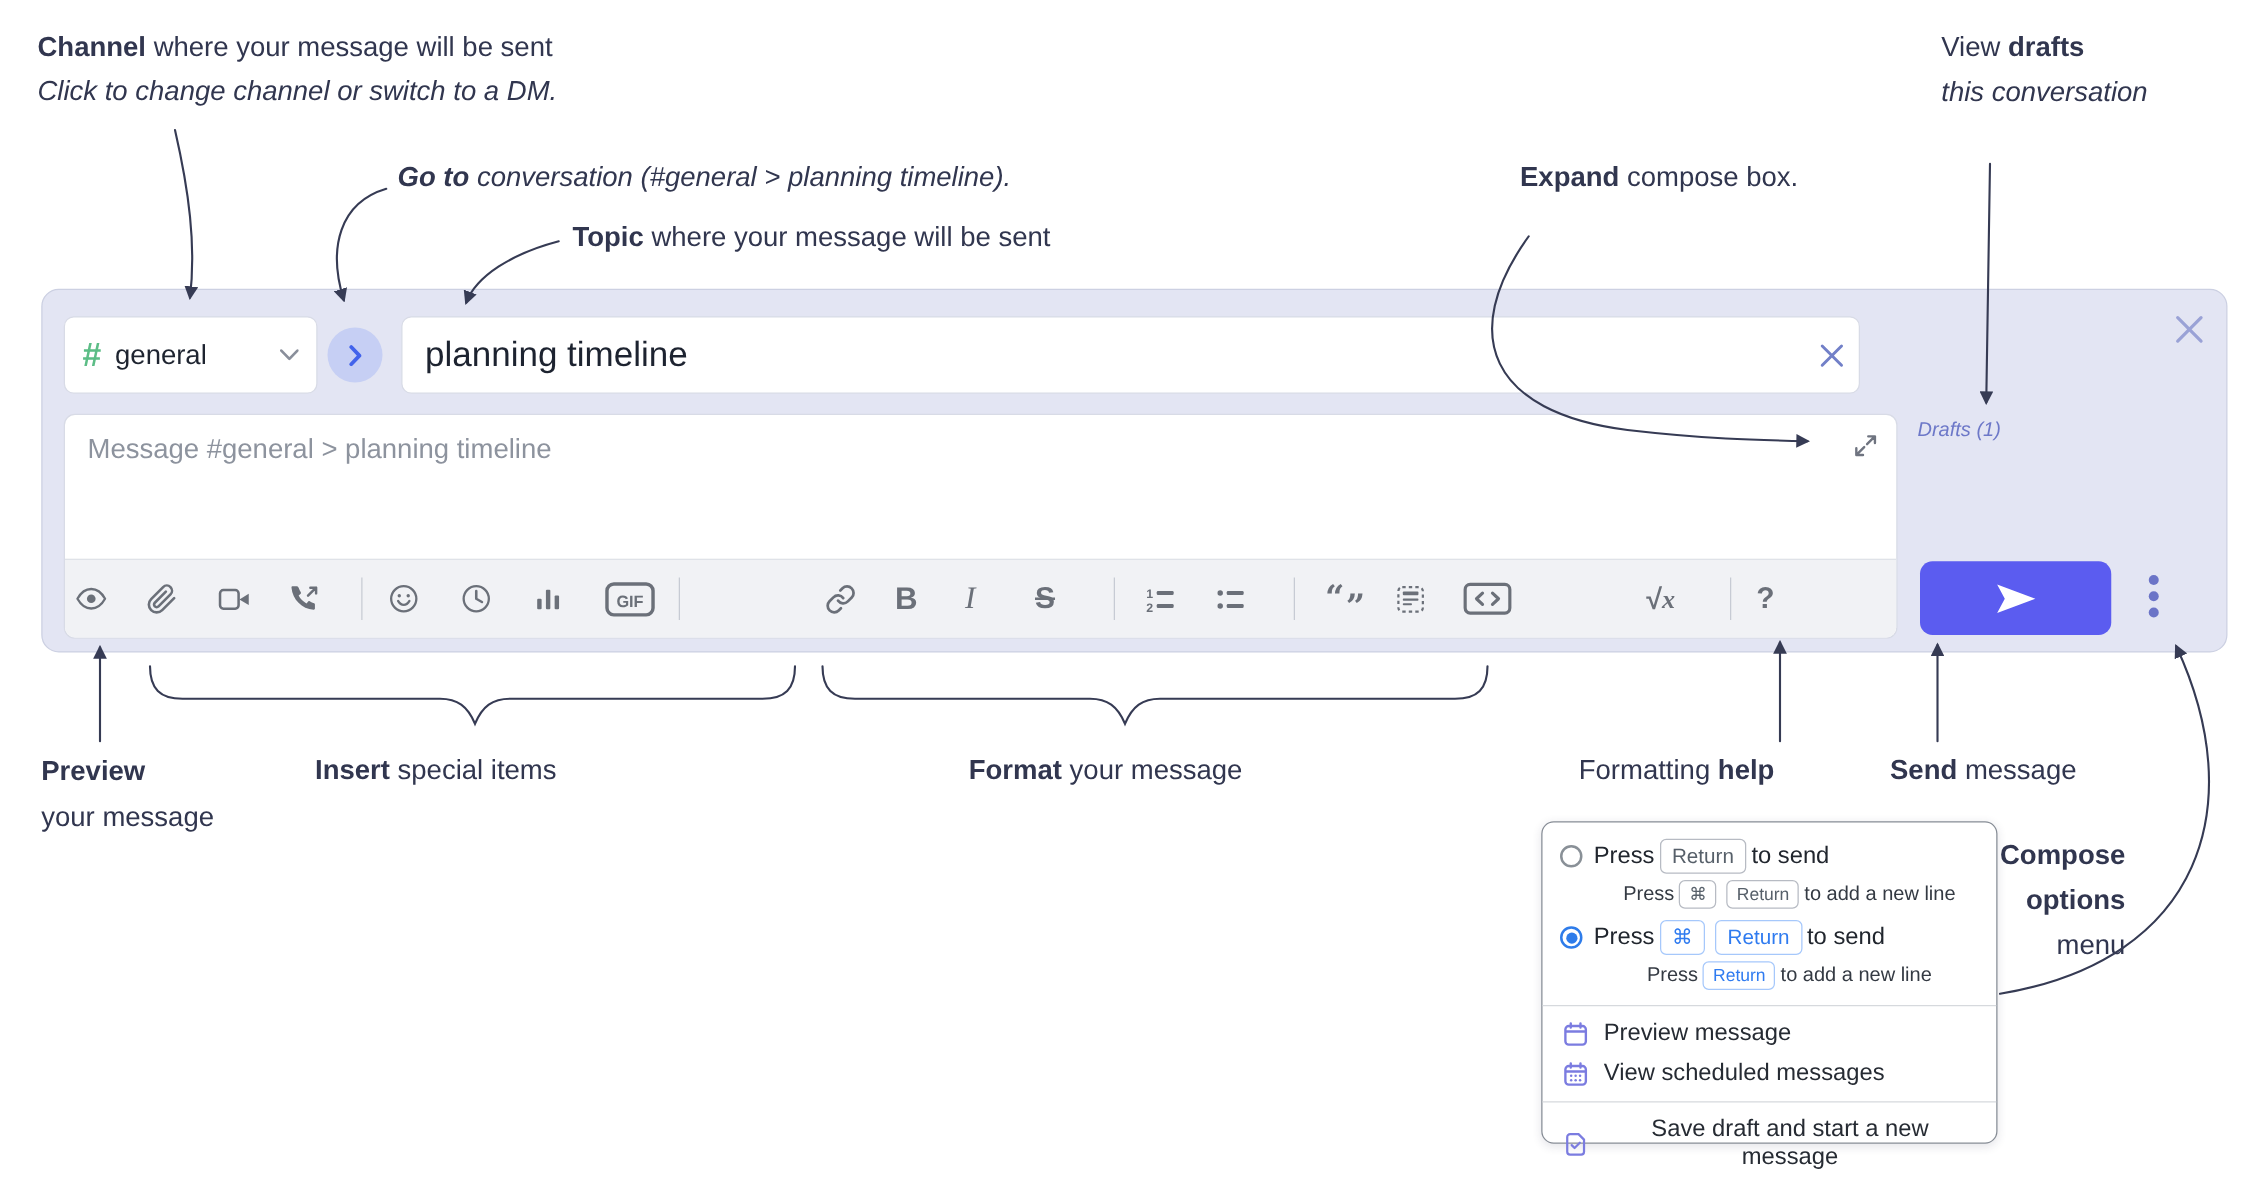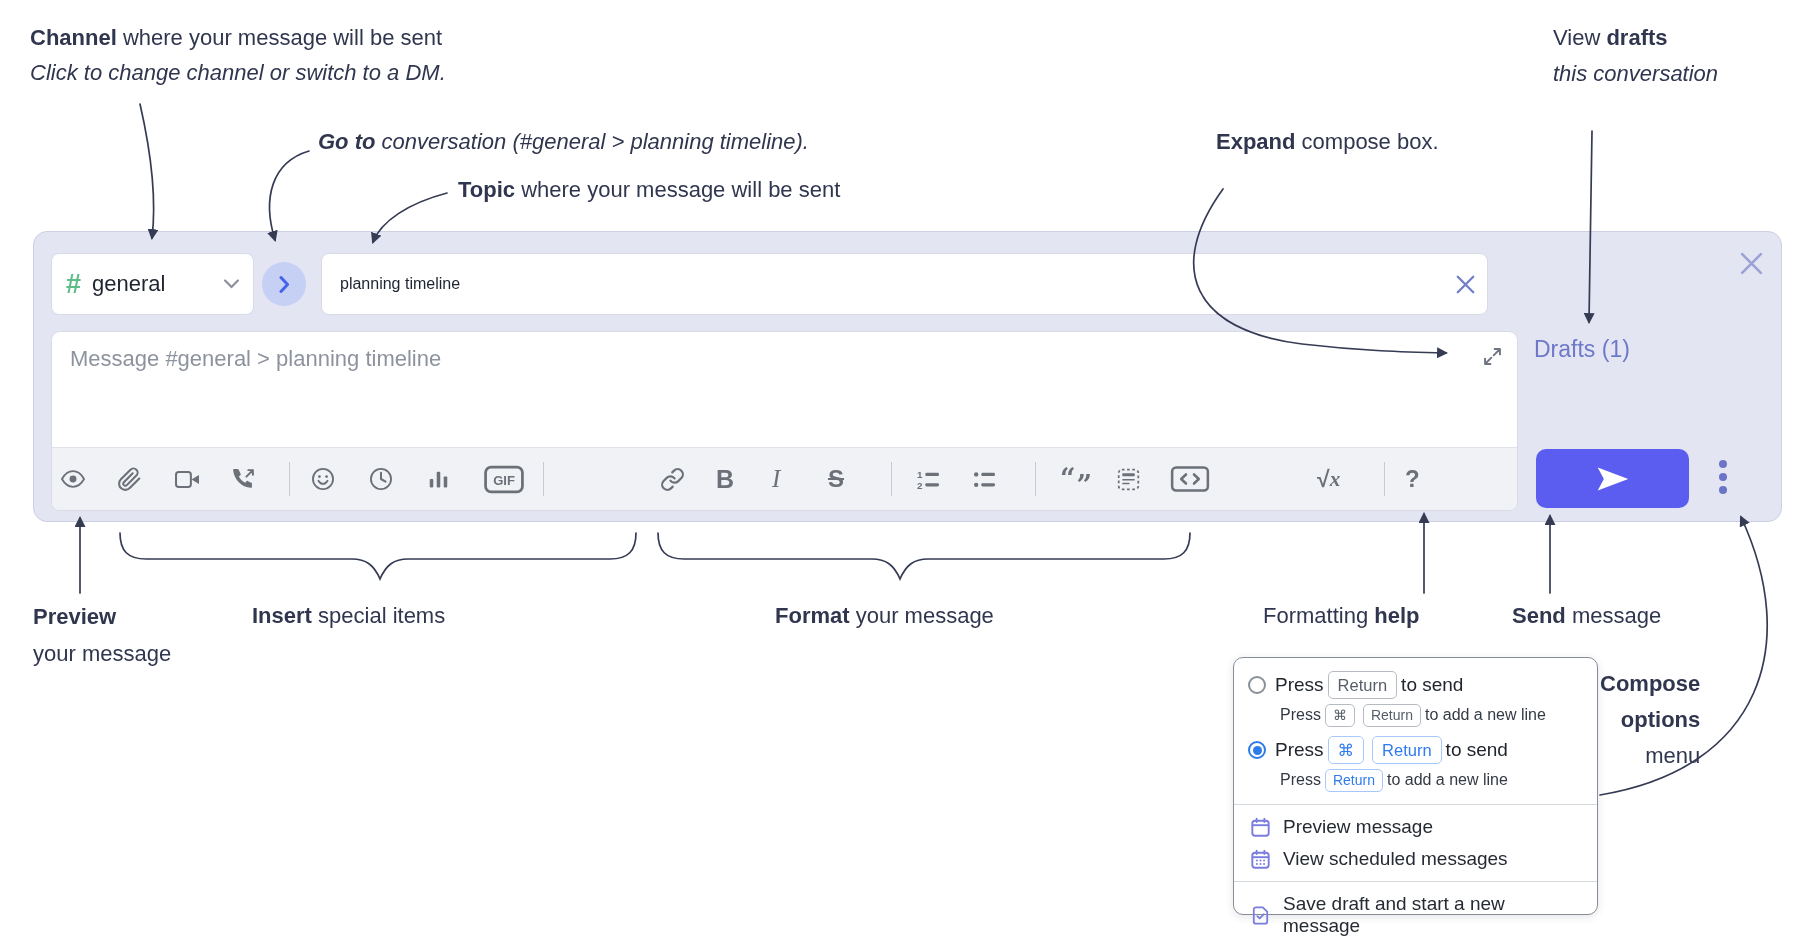--- a/index.html
+++ b/index.html
@@ -22,25 +22,25 @@
   .chanbox{left:17px;top:21px;width:203px;height:62px;background:#fff;border:1px solid #d8dbe6;
            border-radius:8px;box-sizing:border-box;display:flex;align-items:center;gap:11px;
            padding:0 14px;cursor:pointer;}
   .hash{color:#5cbd86;font-size:27px;font-weight:700;}
   .chname{font-size:22px;color:#1e2430;flex:1;}
   .gocirc{left:228px;top:30px;width:44px;height:44px;border-radius:50%;background:#c6cff4;
           display:flex;align-items:center;justify-content:center;cursor:pointer;}
   .topicwrap{left:287px;top:21px;width:1167px;height:62px;background:#fff;border:1px solid #d8dbe6;
              border-radius:8px;box-sizing:border-box;display:flex;align-items:center;}
   .topicwrap input{flex:1;border:none;outline:none;background:transparent;font-family:inherit;
-             font-size:16px;color:#1d2330;padding:0 18px;}
+             font-size:28px;color:#1d2330;padding:0 18px;}
   .xbtn{display:flex;align-items:center;justify-content:center;width:44px;height:44px;cursor:pointer;}
   .closebtn{left:1700px;top:14px;width:34px;height:34px;display:flex;align-items:center;
             justify-content:center;cursor:pointer;}
-  .drafts{left:1500px;top:104px;font-size:23px;color:#6d78c8;cursor:pointer;}
+  .drafts{left:1500px;top:104px;font-size:16px;color:#6d78c8;cursor:pointer;font-style:italic;}
 
   .msg{left:17px;top:99px;width:1467px;height:180px;background:#fff;border:1px solid #d8dbe6;
        border-radius:9px;box-sizing:border-box;overflow:hidden;}
   .msg textarea{position:absolute;left:0;top:0;width:100%;height:115px;border:none;outline:none;
        resize:none;box-sizing:border-box;padding:14px 60px 0 18px;font-family:inherit;
        font-size:22px;color:#1d2330;background:transparent;}
   .msg textarea::placeholder{color:#8d939e;opacity:1;}
   .expand{right:14px;top:14px;color:#6f7480;cursor:pointer;position:absolute;}
   .toolbar{position:absolute;left:0;bottom:0;width:100%;height:62px;background:#f1f2f5;
            border-top:1px solid #dfe2e8;}
@@ -56,21 +56,21 @@
   .mx{font-size:21px;font-style:italic;font-family:"Liberation Serif",serif;font-weight:600;}
   .thelp{font-size:24px;font-weight:600;color:#6b7079;}
   .sendbtn{left:1502px;top:217px;width:153px;height:59px;background:#5b5cf0;border-radius:10px;
            display:flex;align-items:center;justify-content:center;cursor:pointer;}
   .dots{left:1685px;top:228px;display:flex;flex-direction:column;gap:5px;cursor:pointer;}
   .dots span{width:8px;height:8px;border-radius:50%;background:#6b74c7;}
 
   
   .popup{left:1233px;top:657px;width:365px;height:258px;background:#fff;border:1.5px solid #878d96;
          border-radius:10px;box-sizing:border-box;z-index:4;box-shadow:0 2px 8px rgba(40,40,70,.12);
-         padding:10px 0;}
+         padding:10px 0;text-align:center;}
   .optrow{display:flex;align-items:center;gap:9px;padding:3px 14px;font-size:19px;color:#21262e;cursor:pointer;}
   .subrow{padding:2px 14px 6px 46px;font-size:16px;color:#343a43;}
   .radio{width:18px;height:18px;border-radius:50%;border:2px solid #899097;box-sizing:border-box;flex:0 0 auto;}
   .radio.sel{border-color:#2e7cea;display:flex;align-items:center;justify-content:center;}
   .radio.sel i{width:9px;height:9px;border-radius:50%;background:#2e7cea;}
   .key{display:inline-block;border:1px solid #b7bbc3;border-radius:5px;padding:0 9px;line-height:26px;
        font-size:16.5px;color:#57606a;background:#fff;margin:0 4px;}
   .key.sm{line-height:21px;font-size:14px;padding:0 7px;}
   .key.blue{color:#2f7bf0;border-color:#a6c8fb;}
   .mdiv{border-top:1px solid #d6d9dd;margin:6px 0;}

